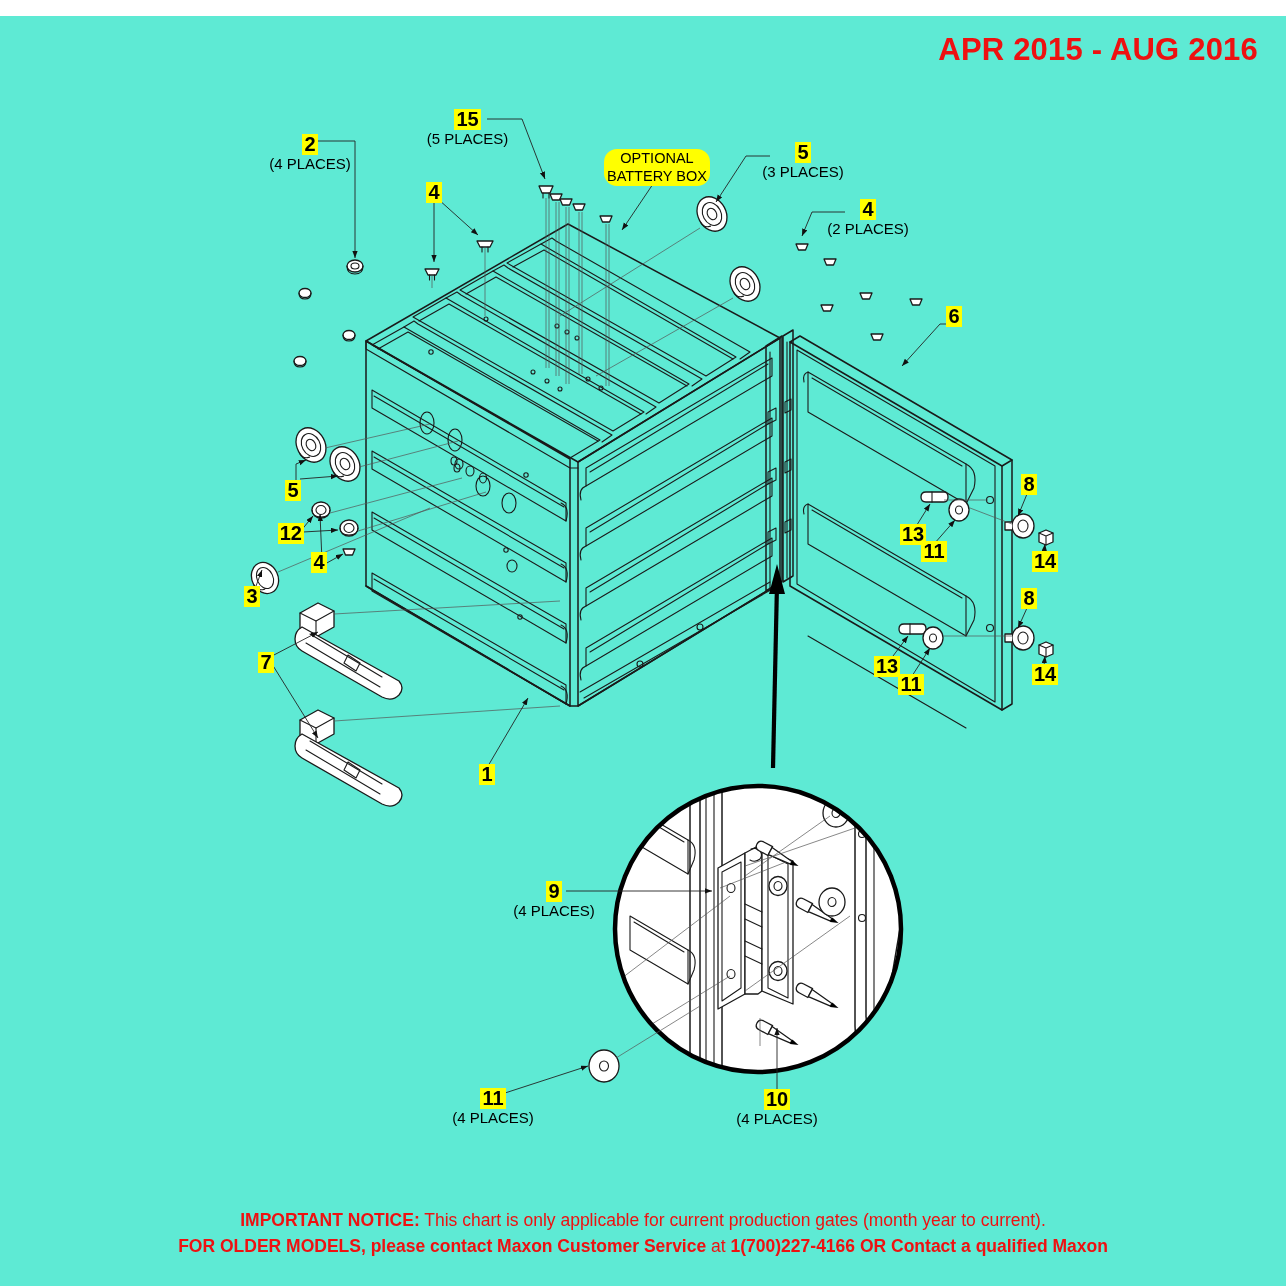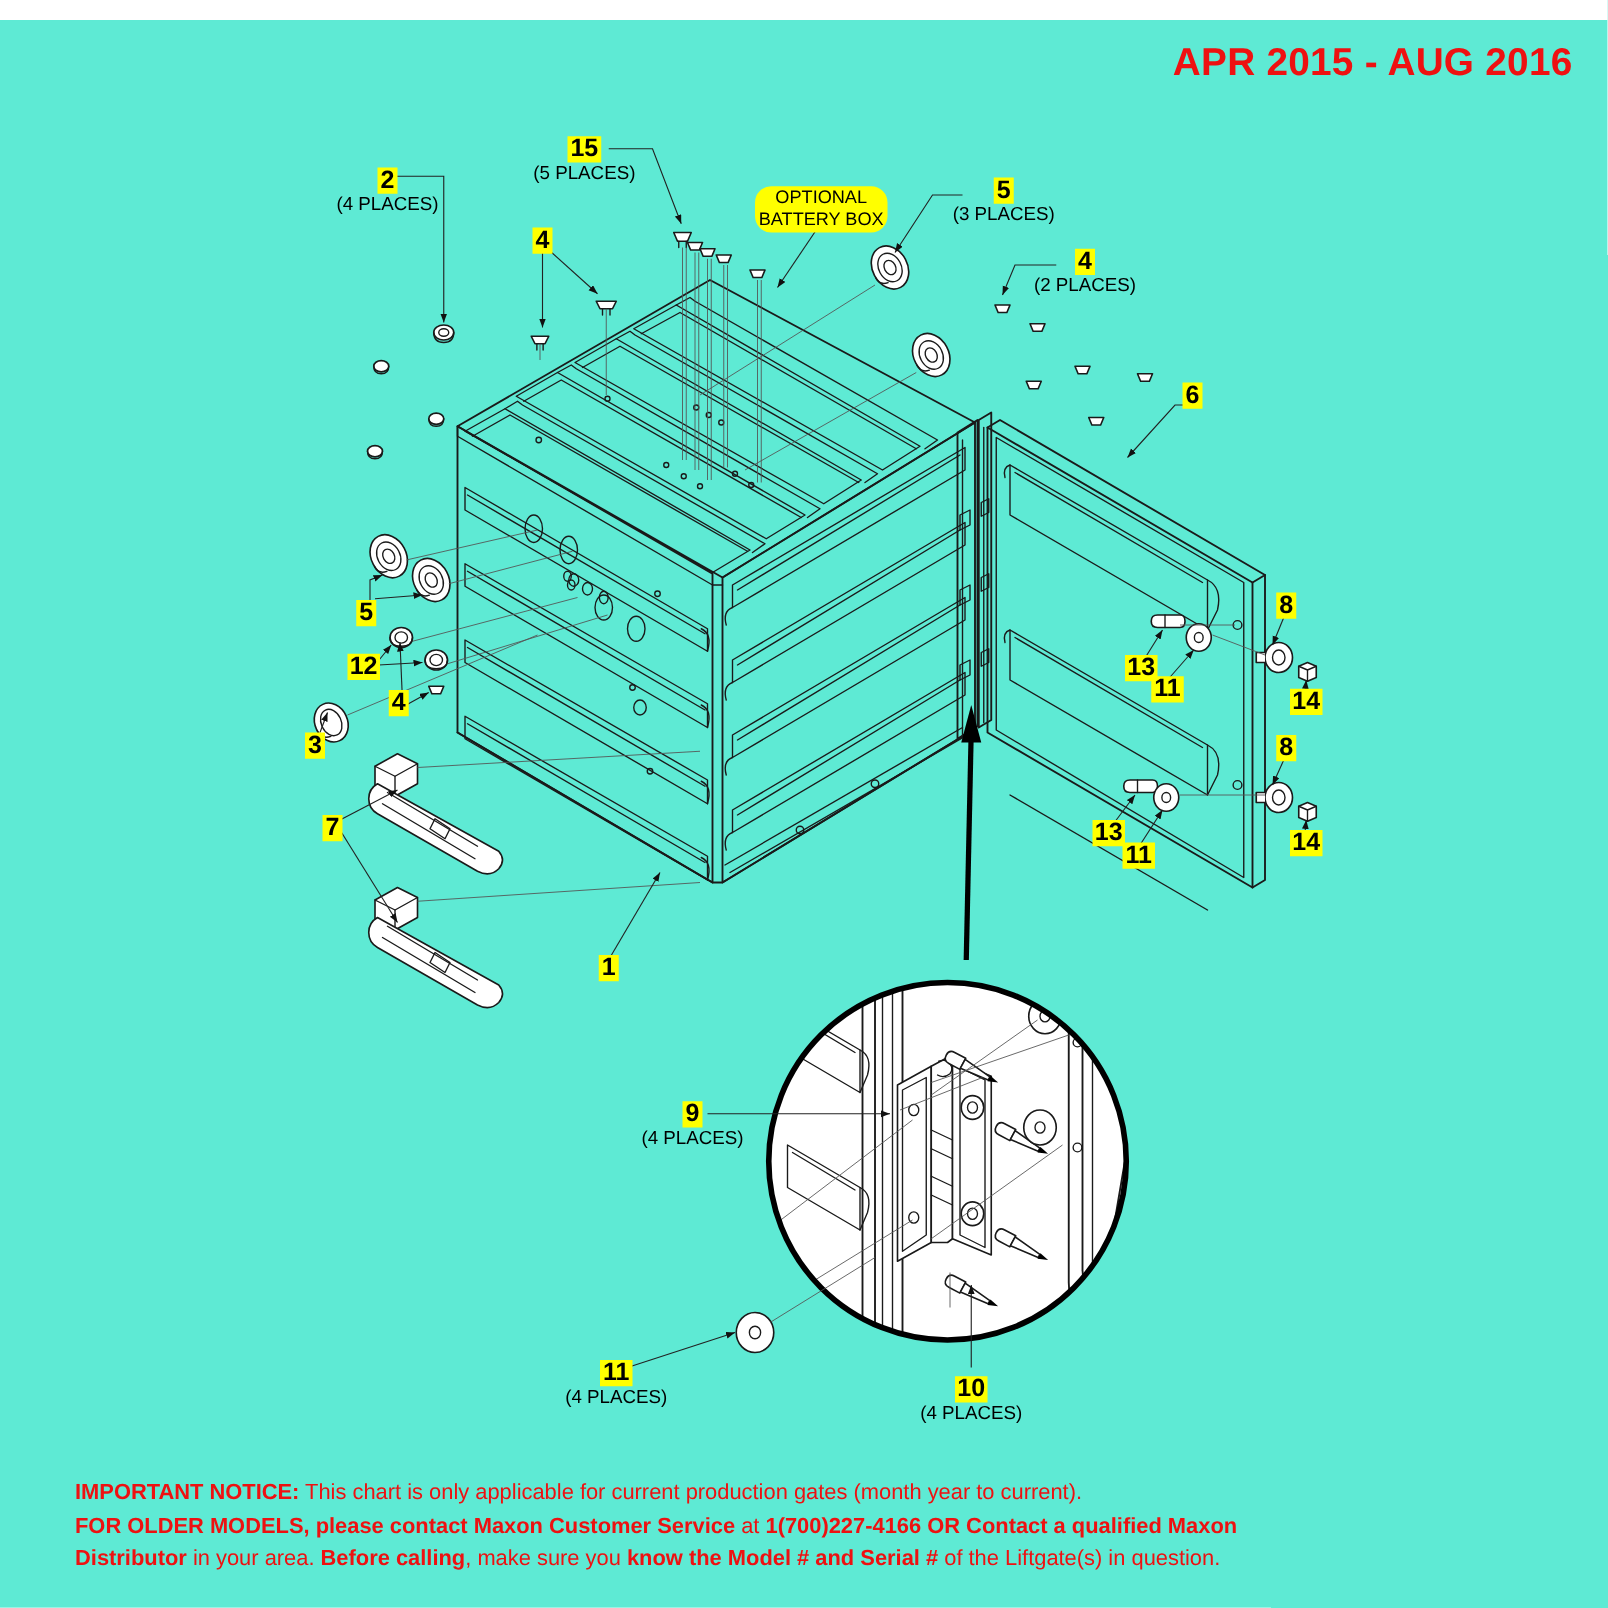--- a/index.html
+++ b/index.html
@@ -74,20 +74,21 @@
     padding: 1px 3px;
     white-space: nowrap;
     border-radius: 13px;
   }
   
   .notice {
     position: absolute;
     left: 0;
     right: 0;
     bottom: 42px;
+    text-align: center;
     color: #ee1111;
     font-size: 17.5px;
     line-height: 1.52;
     font-family: "Liberation Sans", sans-serif;
     padding: 0 60px;
     margin-top: 24px;
   }
   .notice b { font-weight: bold; }
   .notice .line { display: block; }
 </style>
@@ -713,24 +714,23 @@
   <div class="callout center" style="left:508px; top:865px; width:92px;">
     <span class="num">9</span>
     <span class="places">(4 PLACES)</span>
   </div>
 
   <div class="callout center" style="left:447px; top:1072px; width:92px;">
     <span class="num">11</span>
     <span class="places">(4 PLACES)</span>
   </div>
 
-  <div class="callout center" style="left:731px; top:1073px; width:92px;margin-top:12px;">
+  <div class="callout center" style="left:731px; top:1073px; width:92px;">
     <span class="num">10</span>
     <span class="places">(4 PLACES)</span>
   </div>
 
   <div class="notice">
     <span class="line"><b>IMPORTANT NOTICE:</b><span> This chart is only applicable for current production gates (month year to current).</span></span>
     <span class="line"><b>FOR OLDER MODELS,</b><b> please contact Maxon Customer Service</b><span> at </span><b>1(700)227-4166 OR Contact a qualified Maxon</b></span>
-    <span class="line"><b>Distributor</b><span> in your area. </span><b>Before calling</b><span>, make sure you </span><b>know the Model # and Serial #</b><span> of the Liftgate(s) in question.</span></span>
   </div>
 
 </div>
 
 </body></html>

